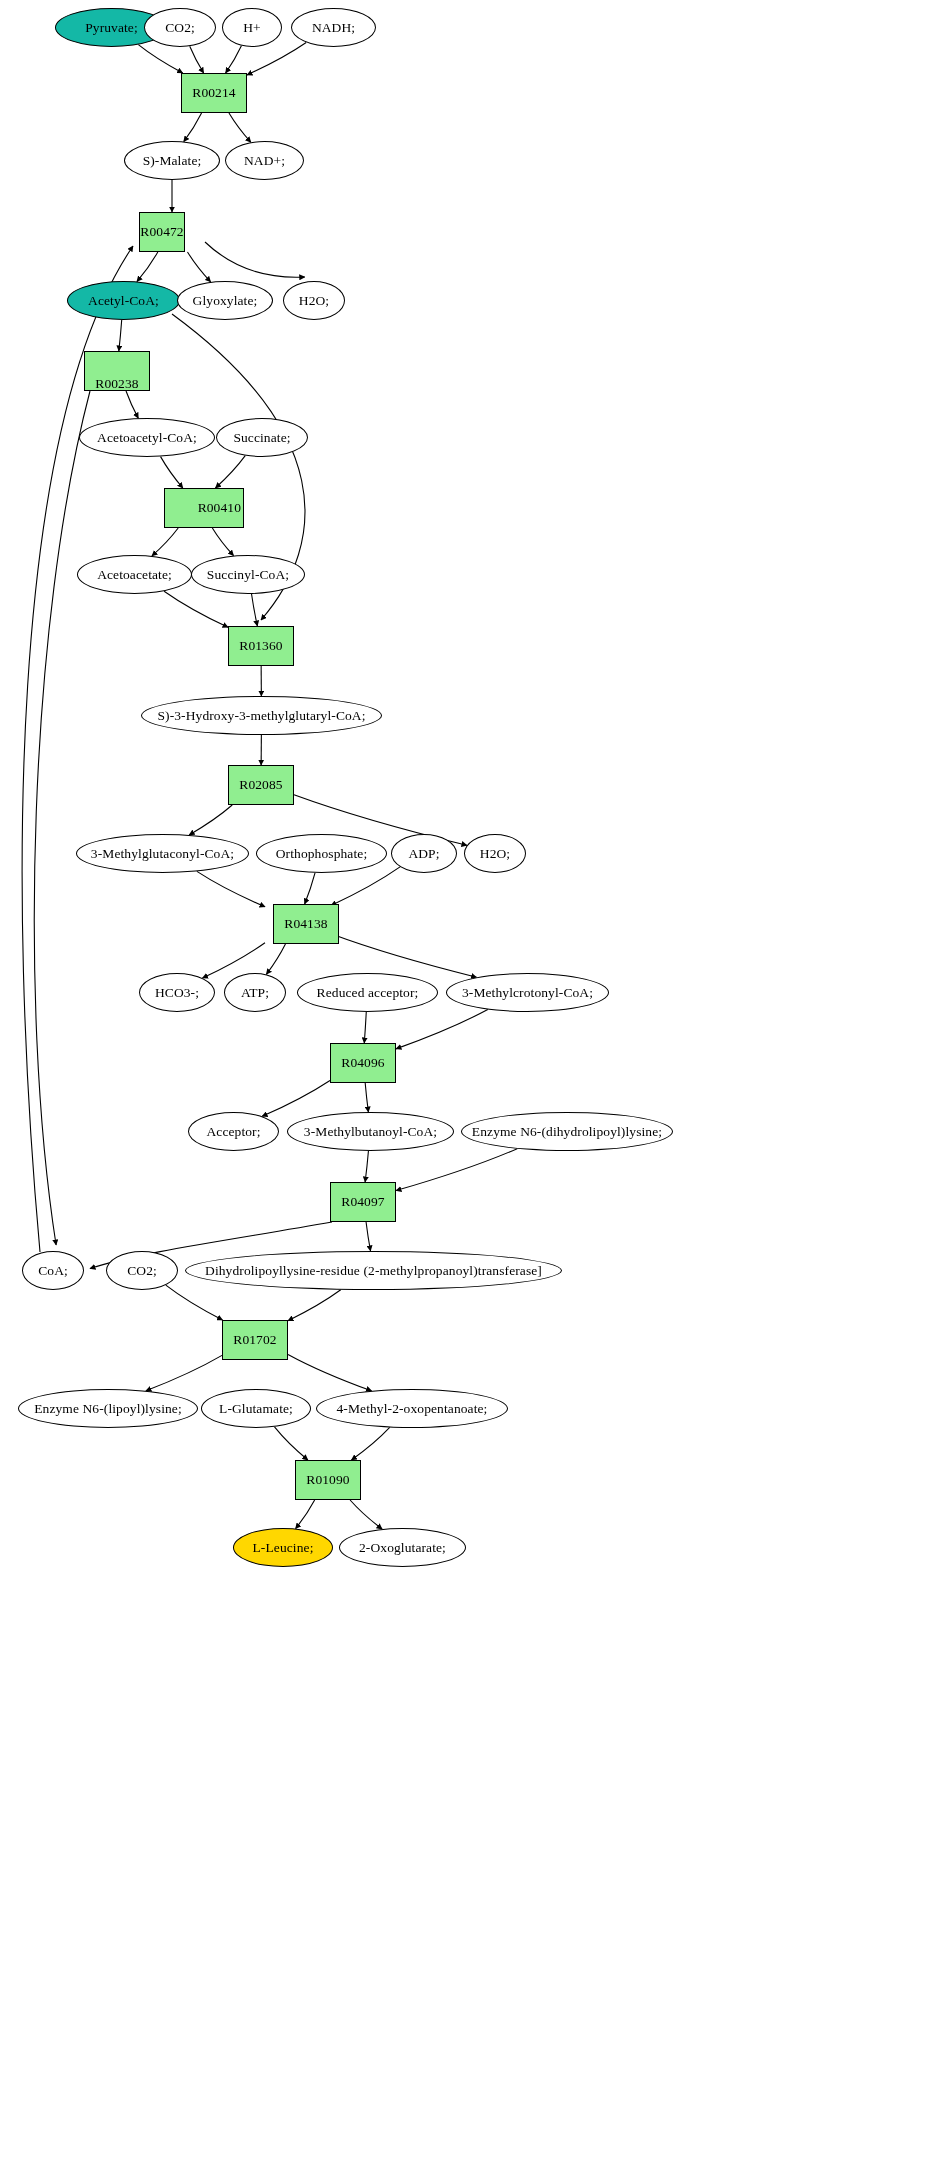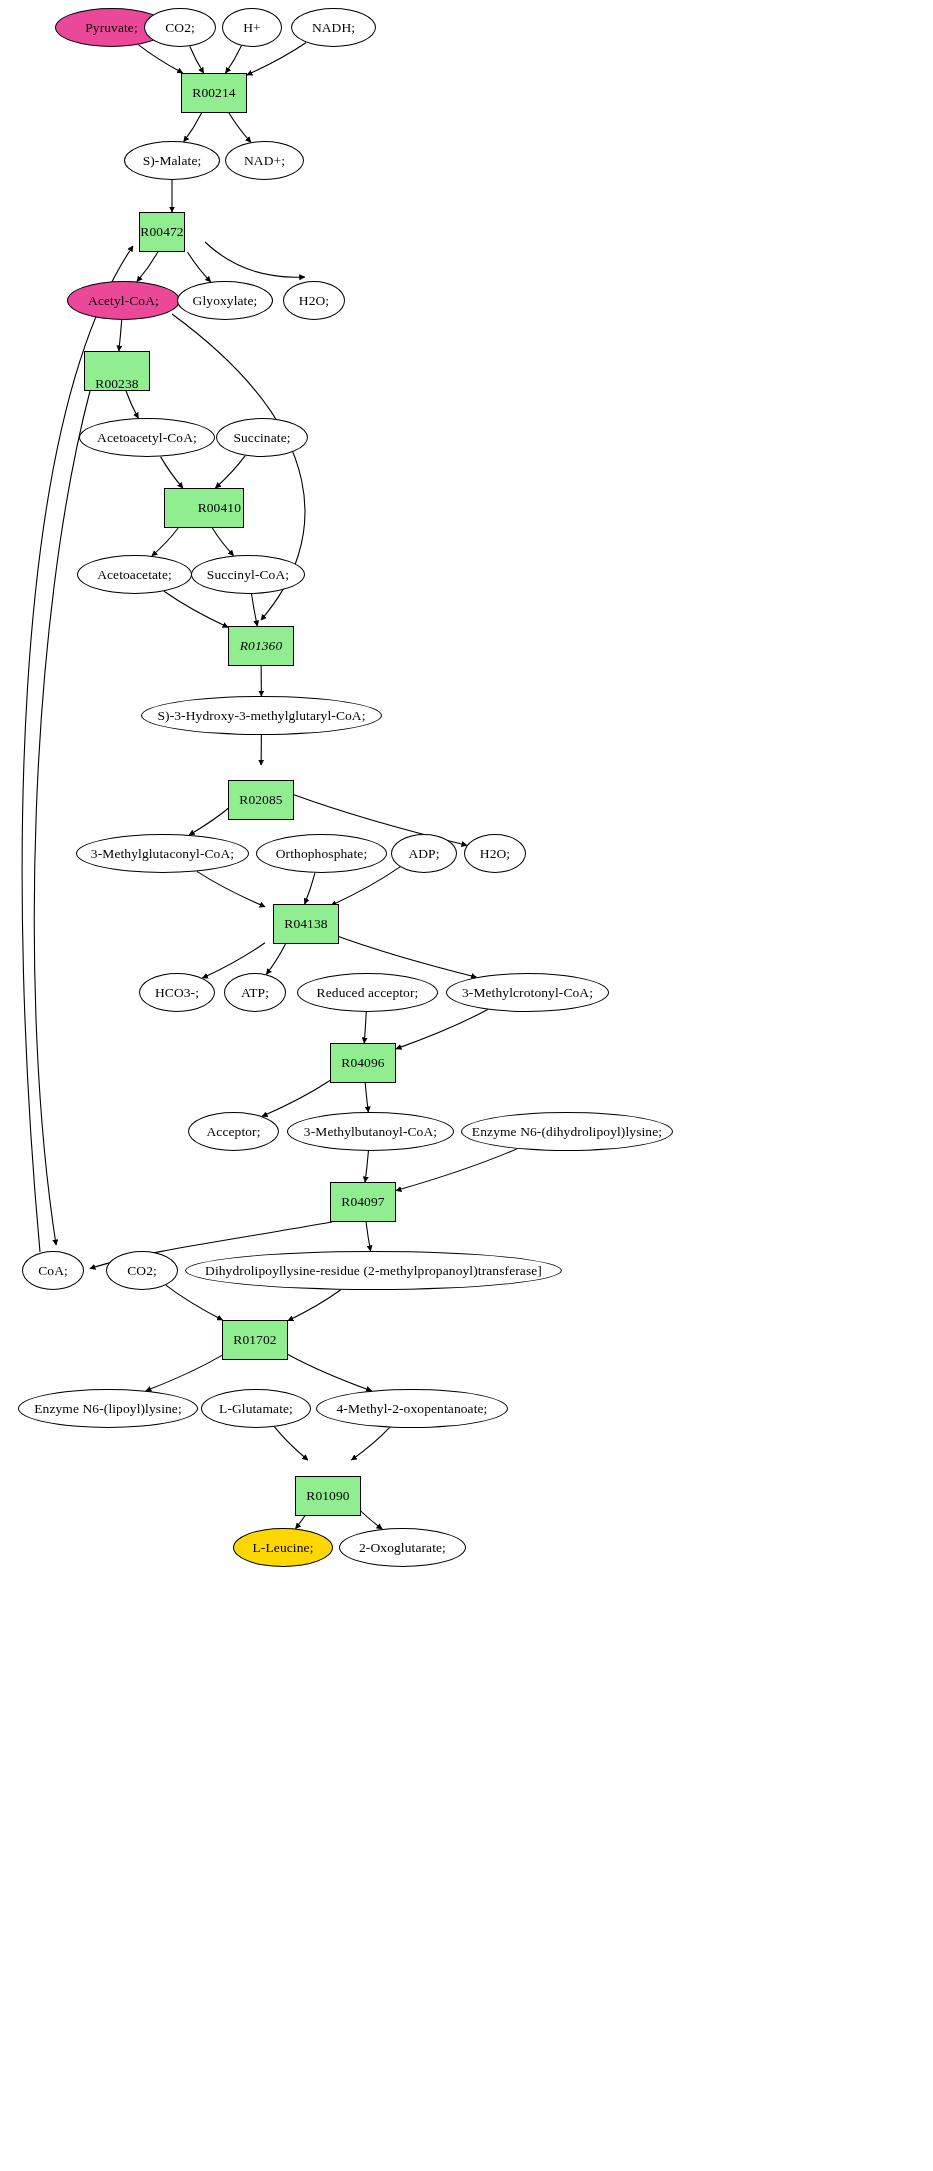--- a/index.html
+++ b/index.html
@@ -41,21 +41,21 @@
   .node.compound {
     border: 1px solid #000000;
     border-radius: 50% / 50%;
     background: #ffffff;
   }
   .node.reaction {
     border: 1px solid #000000;
     background: #90ee90;
   }
   .node.highlight-green {
-    background: #ec4899;
+    background: #14b8a6;
   }
   .node.highlight-yellow {
     background: #ffd700;
   }
   .node-label {
     display: block;
     padding: 0 2px;
   }
 </style>
 </head>
@@ -165,27 +165,27 @@
       </div>
       <div class="node reaction" style="left: 164px; top: 488px; width: 80px; height: 40px; justify-content: flex-end;">
         <span class="node-label">R00410</span>
       </div>
       <div class="node compound" style="left: 77px; top: 555px; width: 115px; height: 39px;">
         <span class="node-label">Acetoacetate;</span>
       </div>
       <div class="node compound" style="left: 191px; top: 555px; width: 114px; height: 39px;">
         <span class="node-label">Succinyl-CoA;</span>
       </div>
-      <div class="node reaction" style="left: 228px; top: 626px; width: 66px; height: 40px; font-style: italic;">
+      <div class="node reaction" style="left: 228px; top: 626px; width: 66px; height: 40px;">
         <span class="node-label">R01360</span>
       </div>
       <div class="node compound" style="left: 141px; top: 696px; width: 241px; height: 39px;">
         <span class="node-label">S)-3-Hydroxy-3-methylglutaryl-CoA;</span>
       </div>
-      <div class="node reaction" style="left: 228px; top: 765px; width: 66px; height: 40px; margin-top: 15px;">
+      <div class="node reaction" style="left: 228px; top: 765px; width: 66px; height: 40px;">
         <span class="node-label">R02085</span>
       </div>
       <div class="node compound" style="left: 76px; top: 834px; width: 173px; height: 39px;">
         <span class="node-label">3-Methylglutaconyl-CoA;</span>
       </div>
       <div class="node compound" style="left: 256px; top: 834px; width: 131px; height: 39px;">
         <span class="node-label">Orthophosphate;</span>
       </div>
       <div class="node compound" style="left: 391px; top: 834px; width: 66px; height: 39px;">
         <span class="node-label">ADP;</span>
@@ -237,21 +237,21 @@
       </div>
       <div class="node compound" style="left: 18px; top: 1389px; width: 180px; height: 39px;">
         <span class="node-label">Enzyme N6-(lipoyl)lysine;</span>
       </div>
       <div class="node compound" style="left: 201px; top: 1389px; width: 110px; height: 39px;">
         <span class="node-label">L-Glutamate;</span>
       </div>
       <div class="node compound" style="left: 316px; top: 1389px; width: 192px; height: 39px;">
         <span class="node-label">4-Methyl-2-oxopentanoate;</span>
       </div>
-      <div class="node reaction" style="left: 295px; top: 1460px; width: 66px; height: 40px; margin-top: 16px;">
+      <div class="node reaction" style="left: 295px; top: 1460px; width: 66px; height: 40px;">
         <span class="node-label">R01090</span>
       </div>
       <div class="node compound highlight-yellow" style="left: 233px; top: 1528px; width: 100px; height: 39px;">
         <span class="node-label">L-Leucine;</span>
       </div>
       <div class="node compound" style="left: 339px; top: 1528px; width: 127px; height: 39px;">
         <span class="node-label">2-Oxoglutarate;</span>
       </div>
     </div>
 

